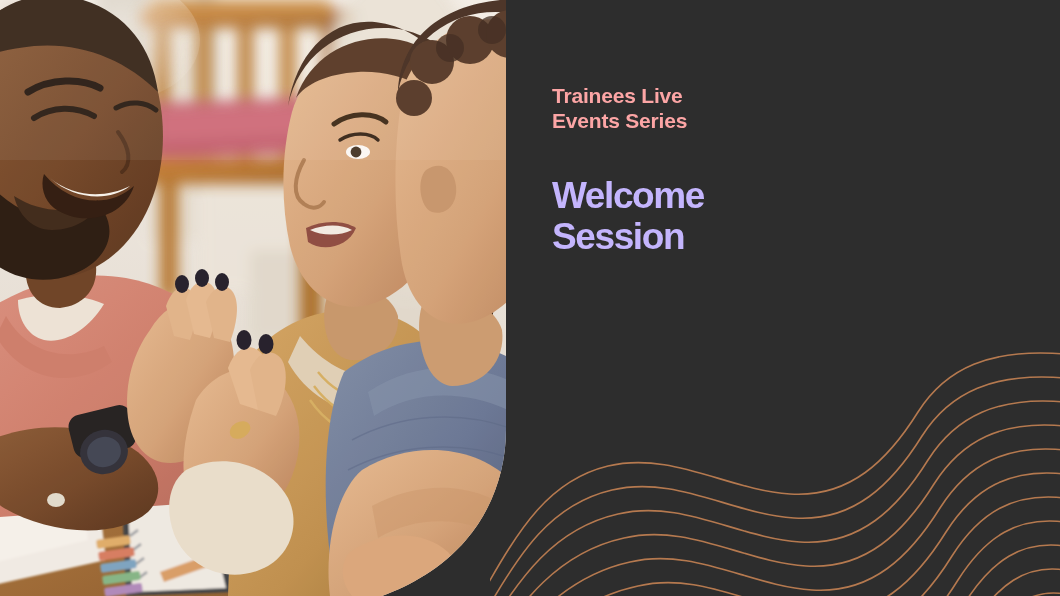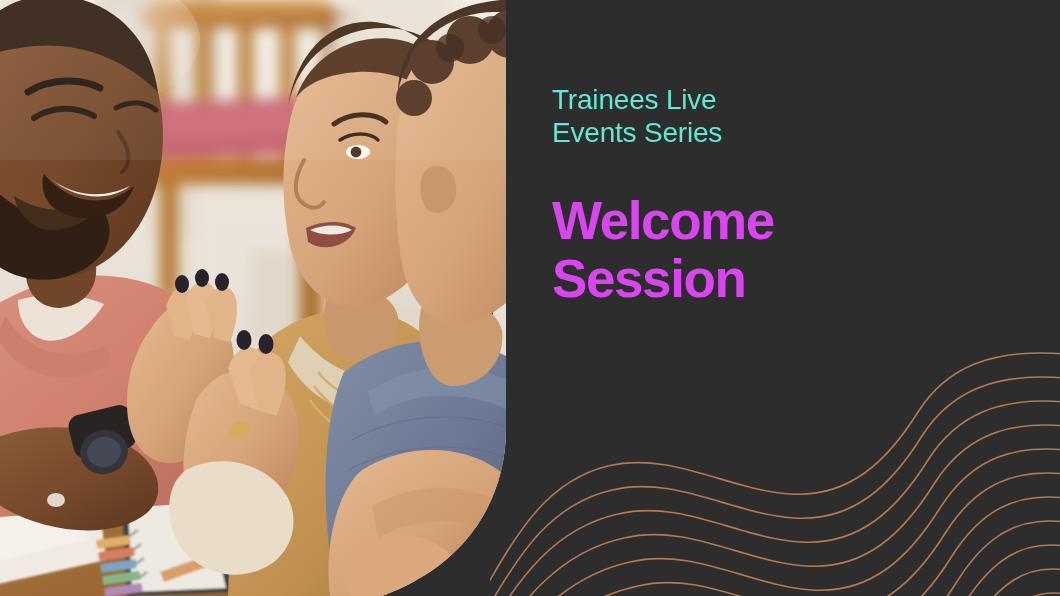--- a/index.html
+++ b/index.html
@@ -64,32 +64,32 @@
   
   #text-block {
     position: absolute;
     left: 552px;
     top: 84px;
     width: 440px;
     z-index: 3;
   }
 
   #eyebrow {
-    color: #5eead4;
-    font-size: 28px;
+    color: #fca5a5;
+    font-size: 21px;
     line-height: 1.17;
-    font-weight: normal;
+    font-weight: bold;
     letter-spacing: -0.2px;
     white-space: pre-line;
     margin: 0 0 42px 0;
   }
 
   #headline {
-    color: #d946ef;
-    font-size: 53px;
+    color: #c4b5fd;
+    font-size: 37px;
     line-height: 1.11;
     font-weight: bold;
     letter-spacing: -1.4px;
     white-space: pre-line;
     margin: 0;
   }
 </style>
 </head>
 <body>
 

